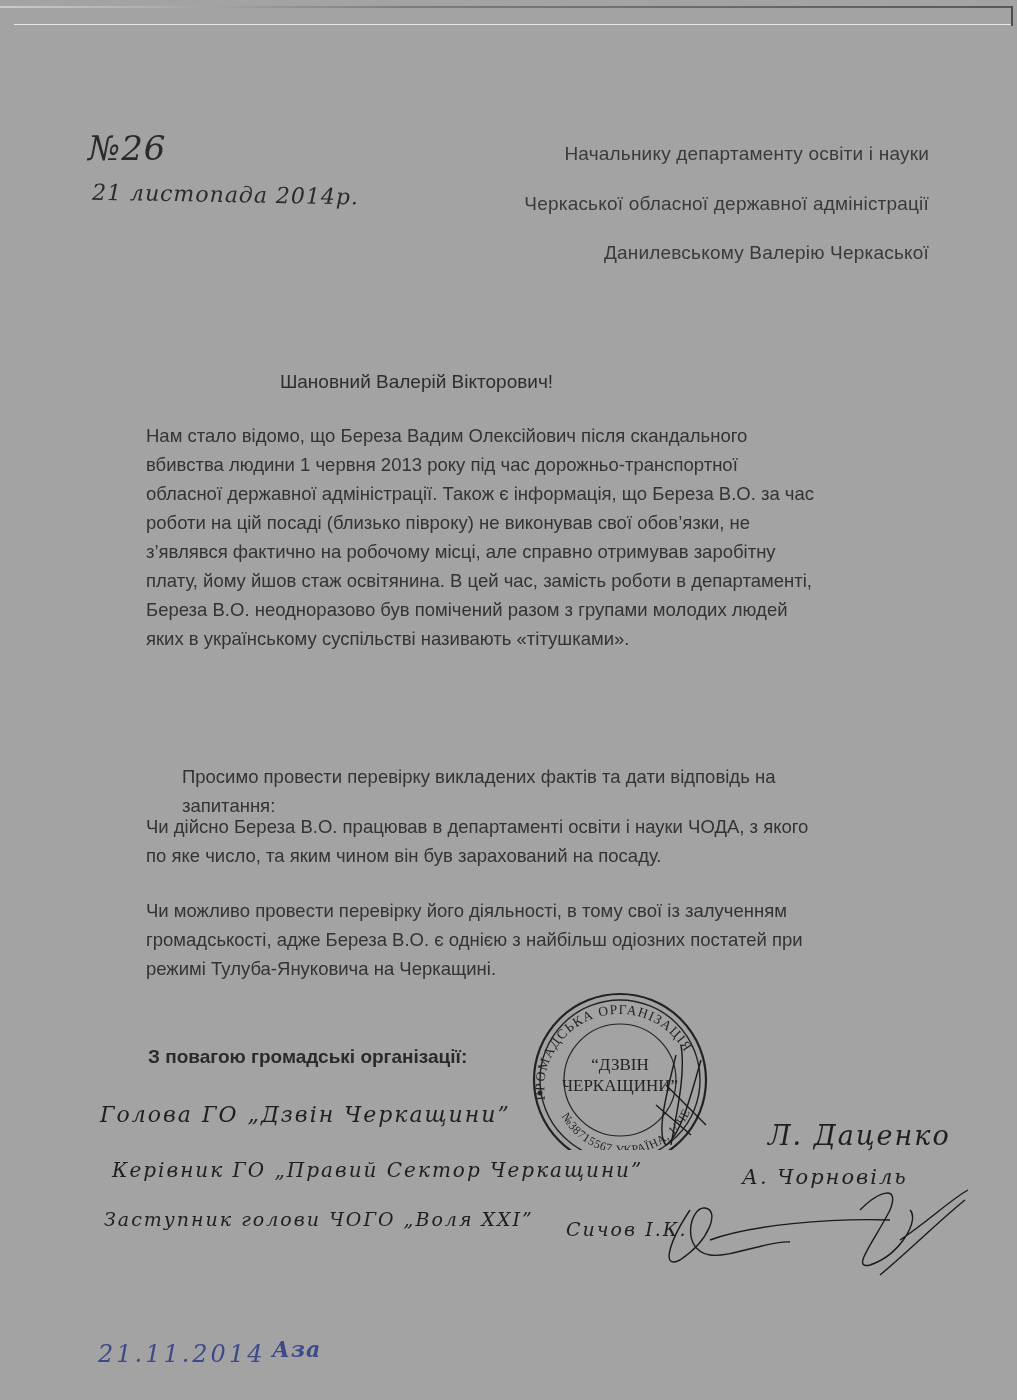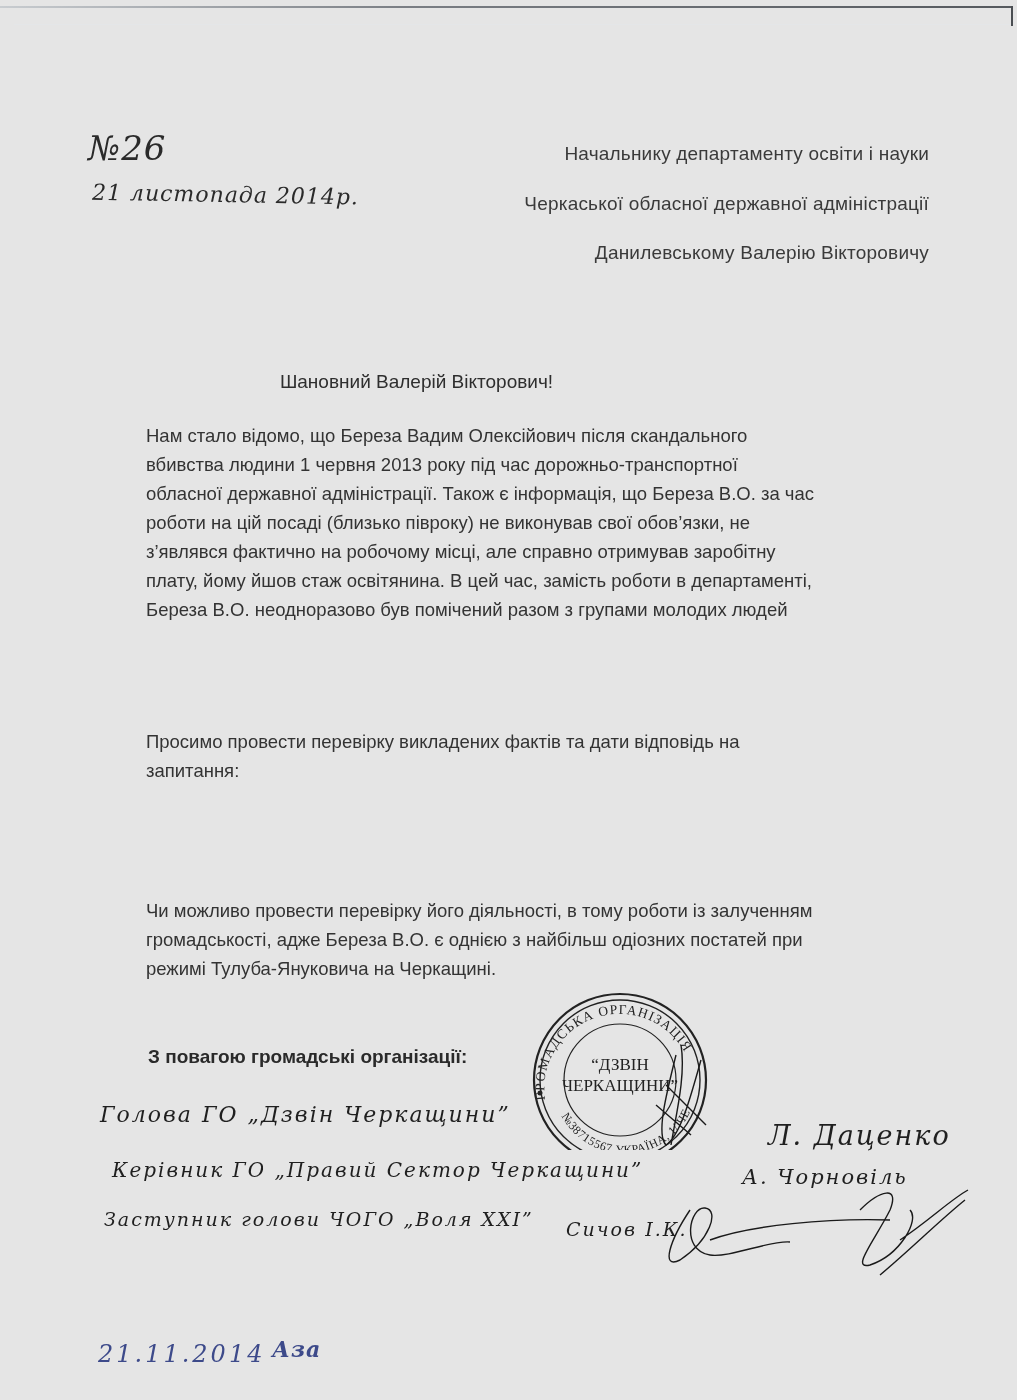--- a/index.html
+++ b/index.html
@@ -1,17 +1,17 @@
 <!DOCTYPE html>
 <html><head>
   <meta charset="utf-8">
   <style>
     html, body { margin: 0; padding: 0; background: #ffffff; }
     body { width: 1017px; height: 1400px; position: relative; overflow: hidden; font-family: "Liberation Sans", sans-serif; color: #2b2b2b; }
-    .page { position: absolute; left: 0; top: 0; width: 1017px; height: 1400px; background: #e5e5e5; }
+    .page { position: absolute; left: 0; top: 0; width: 1017px; height: 1400px; background: #a3a3a3; }
     .scan-edge-top { position: absolute; left: 0; top: 6px; width: 1012px; height: 2px; background: linear-gradient(to right, #c8ccd0, #7a7e84 40%, #55595e 100%); }
     .scan-edge-top2 { position: absolute; left: 14px; top: 24px; width: 998px; height: 1px; background: #e4e6e8; }
     .scan-edge-right { position: absolute; right: 4px; top: 6px; width: 2px; height: 20px; background: #4a4e52; }
     .hw { position: absolute; font-family: "DejaVu Serif", serif; font-style: italic; color: #2a2a2a; white-space: nowrap; letter-spacing: 1px; }
     .hw-blue { color: #3d4a8a; }
     .addr { position: absolute; right: 88px; text-align: right; font-size: 19px; color: #3a3a3a; white-space: nowrap; letter-spacing: 0.2px; }
     .salutation { position: absolute; left: 0; width: 833px; top: 371px; text-align: center; font-size: 19px; color: #2e2e2e; }
     .body { position: absolute; left: 146px; width: 780px; font-size: 18.5px; line-height: 29px; color: #333; }
     .line { white-space: nowrap; display: block; }
     .closing { position: absolute; left: 148px; top: 1046px; font-size: 19px; font-weight: bold; color: #2a2a2a; }
@@ -25,42 +25,47 @@
 <div class="page">
   <div class="scan-edge-top"></div>
   <div class="scan-edge-top2"></div>
   <div class="scan-edge-right"></div>
 
   <div class="hw" style="left:88px; top:128px; font-size:34px;">№26</div>
   <div class="hw" style="left:92px; top:182px; font-size:22px; transform: rotate(1deg);">21 листопада 2014р.</div>
 
   <div class="addr" style="top:143px;">Начальнику департаменту освіти і науки</div>
   <div class="addr" style="top:193px;">Черкаської обласної державної адміністрації</div>
-  <div class="addr" style="top:242px;">Данилевському Валерію Вікторовичу</div>
+  <div class="addr" style="top:242px;">Данилевському Валерію Черкаської</div>
 
   <div class="salutation">Шановний Валерій Вікторович!</div>
 
   <div class="body" style="top:421px;">
     <span class="line">Нам стало відомо, що Береза Вадим Олексійович після скандального</span>
     <span class="line">вбивства людини 1 червня 2013 року під час дорожньо-транспортної</span>
     <span class="line">обласної державної адміністрації. Також є інформація, що Береза В.О. за час</span>
     <span class="line">роботи на цій посаді (близько півроку) не виконував свої обов’язки, не</span>
     <span class="line">з’являвся фактично на робочому місці, але справно отримував заробітну</span>
     <span class="line">плату, йому йшов стаж освітянина. В цей час, замість роботи в департаменті,</span>
     <span class="line">Береза В.О. неодноразово був помічений разом з групами молодих людей</span>
+    <span class="line">яких в українському суспільстві називають «тітушками».</span>
   </div>
 
-  <div class="body" style="top:727px;">
+  <div class="body" style="top:762px;margin-left:36px;">
     <span class="line">Просимо провести перевірку викладених фактів та дати відповідь на</span>
     <span class="line">запитання:</span>
   </div>
 
+  <div class="body" style="top:812px;">
+    <span class="line">Чи дійсно Береза В.О. працював в департаменті освіти і науки ЧОДА, з якого</span>
+    <span class="line">по яке число, та яким чином він був зарахований на посаду.</span>
+  </div>
 
   <div class="body" style="top:896px;">
-    <span class="line">Чи можливо провести перевірку його діяльності, в тому роботи із залученням</span>
+    <span class="line">Чи можливо провести перевірку його діяльності, в тому свої із залученням</span>
     <span class="line">громадськості, адже Береза В.О. є однією з найбільш одіозних постатей при</span>
     <span class="line">режимі Тулуба-Януковича на Черкащині.</span>
   </div>
 
   <div class="closing">З повагою громадські організації:</div>
 
   <svg class="stamp" viewBox="0 0 205 165">
     <defs>
       <path id="stampArcTop" d="M 30,120 A 75,75 0 1 1 178,110"></path>
       <path id="stampArcBottom" d="M 40,118 A 72,72 0 0 0 175,125"></path>

